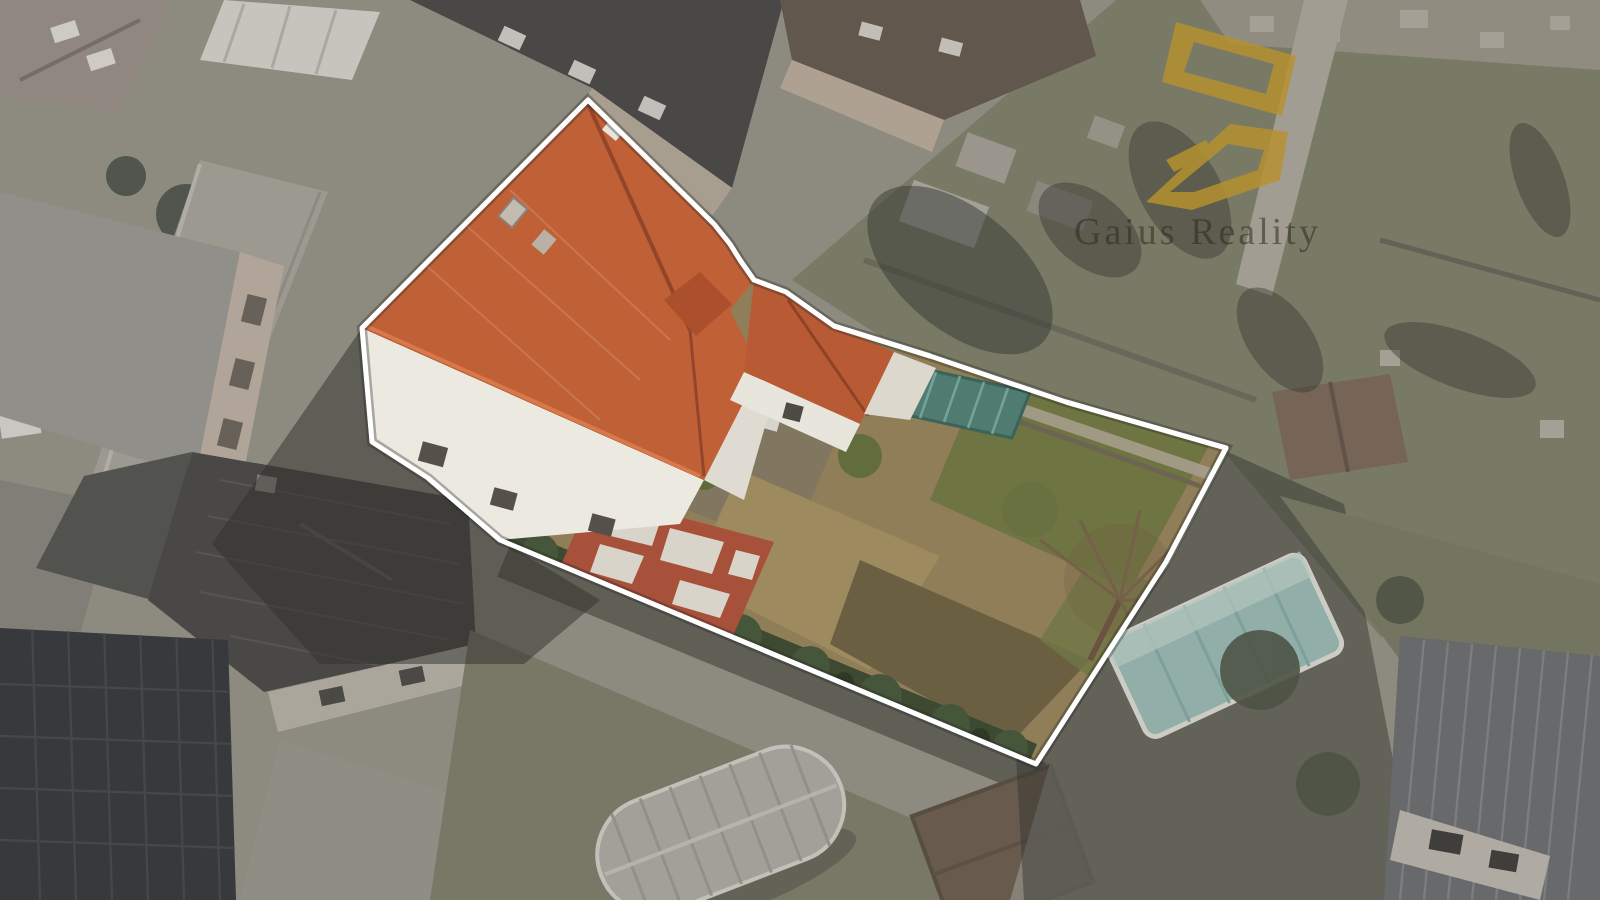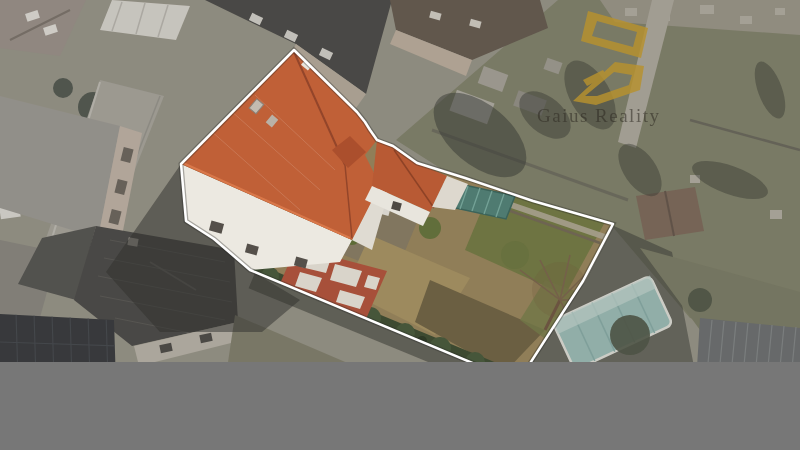--- a/index.html
+++ b/index.html
@@ -1,16 +1,16 @@
 <!DOCTYPE html>
 <html><head>
 <meta charset="utf-8">
 <style>
   html,body{margin:0;padding:0;background:#777;}
-  .stage{position:relative;width:800px;height:362px;overflow:hidden;background:#8b887b;
+  .stage{position:relative;width:800px;height:450px;overflow:hidden;background:#8b887b;
          font-family:"Liberation Sans",sans-serif;}
   .stage svg{display:block;}
   text.brand{font-family:"Liberation Serif","DejaVu Serif",serif;font-size:19px;letter-spacing:1.5px;
              opacity:.55;}
   .logo{opacity:.82;}
 </style>
 </head>
 <body>
 
 <div class="stage">

